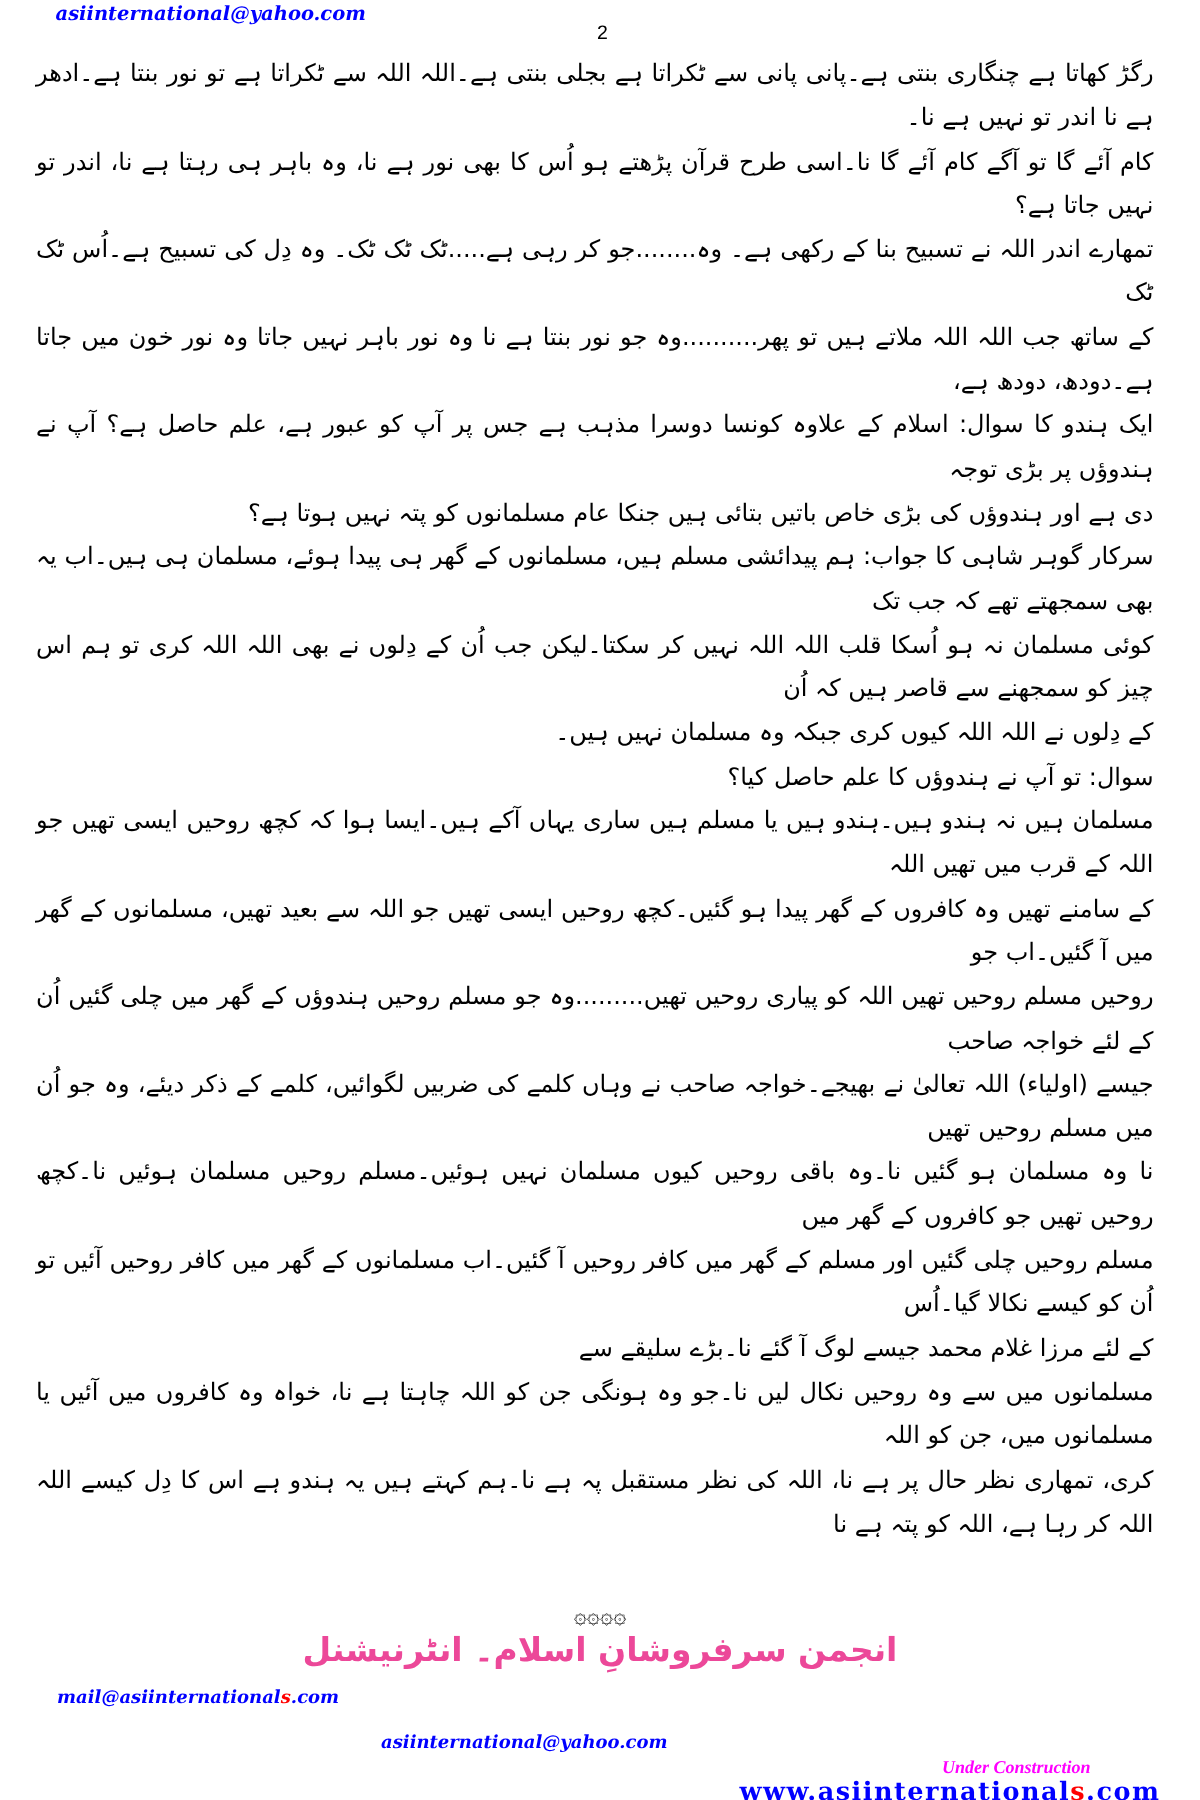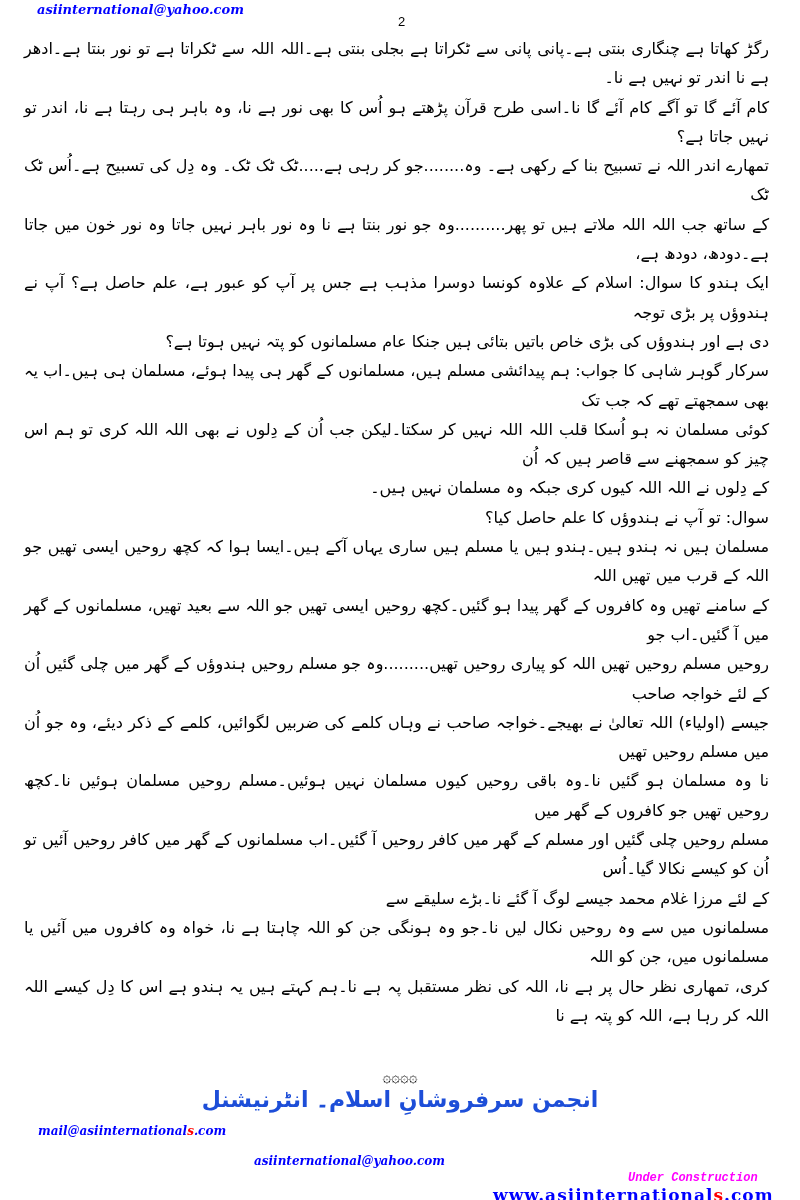--- a/index.html
+++ b/index.html
@@ -2,25 +2,25 @@
 <html><head>
 <meta charset="utf-8">
 <style>
   html, body { margin: 0; padding: 0; background: #ffffff; }
   body { width: 800px; height: 1200px; position: relative; overflow: hidden; font-family: "DejaVu Sans", sans-serif; }
   .header-email { position: absolute; left: 37px; top: 2px; font-family: "DejaVu Serif", serif; font-style: italic; font-weight: bold; font-size: 13px; color: #0000ff; }
   .page-number { position: absolute; left: 398px; top: 14px; font-family: "Liberation Sans", sans-serif; font-size: 13px; color: #000; }
   .body-text { position: absolute; left: 24px; top: 34px; width: 745px; direction: rtl; text-align: justify; text-align-last: right; font-family: "DejaVu Sans", sans-serif; font-size: 16px; line-height: 29.3px; color: #000; }
   .body-text p { margin: 0; }
   .ornament { position: absolute; left: 0; width: 800px; top: 1068px; text-align: center; font-size: 15px; letter-spacing: 3px; color: #000; }
-  .org-name { position: absolute; left: 0; width: 800px; top: 1087px; text-align: center; direction: rtl; font-family: "DejaVu Sans", sans-serif; font-weight: bold; font-size: 22px; color: #1d4ed8; }
+  .org-name { position: absolute; left: 0; width: 800px; top: 1087px; text-align: center; direction: rtl; font-family: "DejaVu Sans", sans-serif; font-weight: bold; font-size: 22px; color: #ec4899; }
   .footer-mail { position: absolute; left: 38px; top: 1124px; font-family: "DejaVu Serif", serif; font-style: italic; font-weight: bold; font-size: 12px; color: #0000ff; }
   .footer-yahoo { position: absolute; left: 254px; top: 1154px; font-family: "DejaVu Serif", serif; font-style: italic; font-weight: bold; font-size: 12px; color: #0000ff; }
   .footer-web { position: absolute; left: 493px; top: 1149px; font-family: "DejaVu Serif", serif; font-weight: bold; font-size: 17px; letter-spacing: 1px; color: #0000ff; margin-top: 36px; }
-  .footer-status { position: absolute; left: 628px; top: 1171px; font-family: Liberation Mono, monospace; font-style: italic; font-weight: bold; font-size: 12px; color: #ff00ff; }
+  .footer-status { position: absolute; left: 628px; top: 1171px; font-family: Liberation Serif, serif; font-style: italic; font-weight: bold; font-size: 12px; color: #ff00ff; }
   .red { color: #ff0000; }
 </style>
 </head>
 <body>
 
 <div class="header-email">asiinternational@yahoo.com</div>
 <div class="page-number">2</div>
 
 <div class="body-text">
   <p>رگڑ کھاتا ہے چنگاری بنتی ہے۔پانی پانی سے ٹکراتا ہے بجلی بنتی ہے۔اللہ اللہ سے ٹکراتا ہے تو نور بنتا ہے۔ادھر ہے نا اندر تو نہیں ہے نا۔</p>

